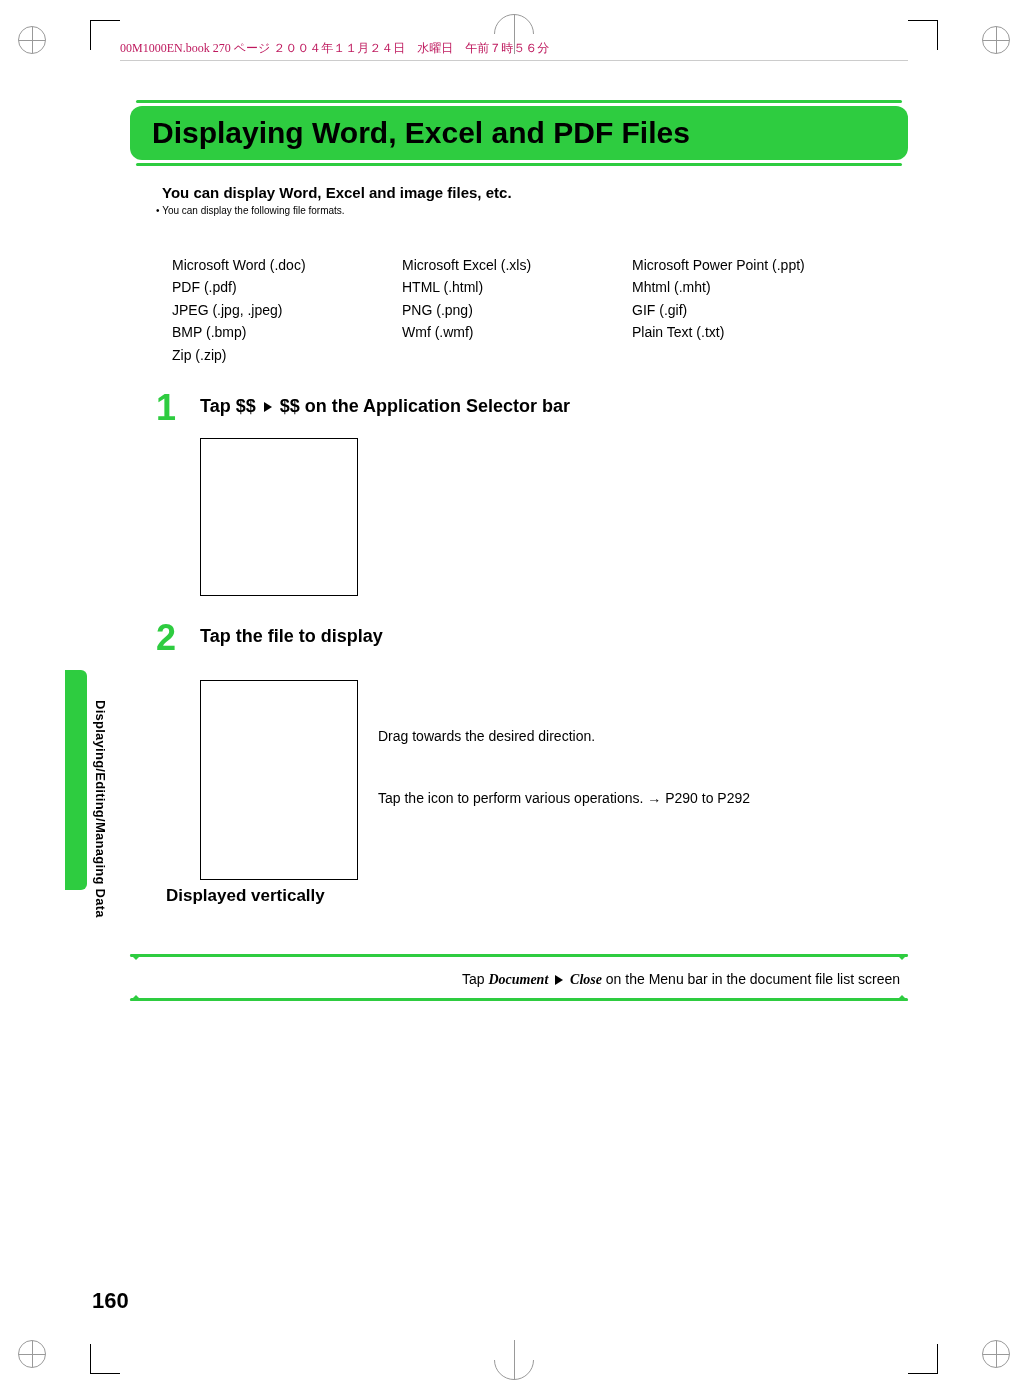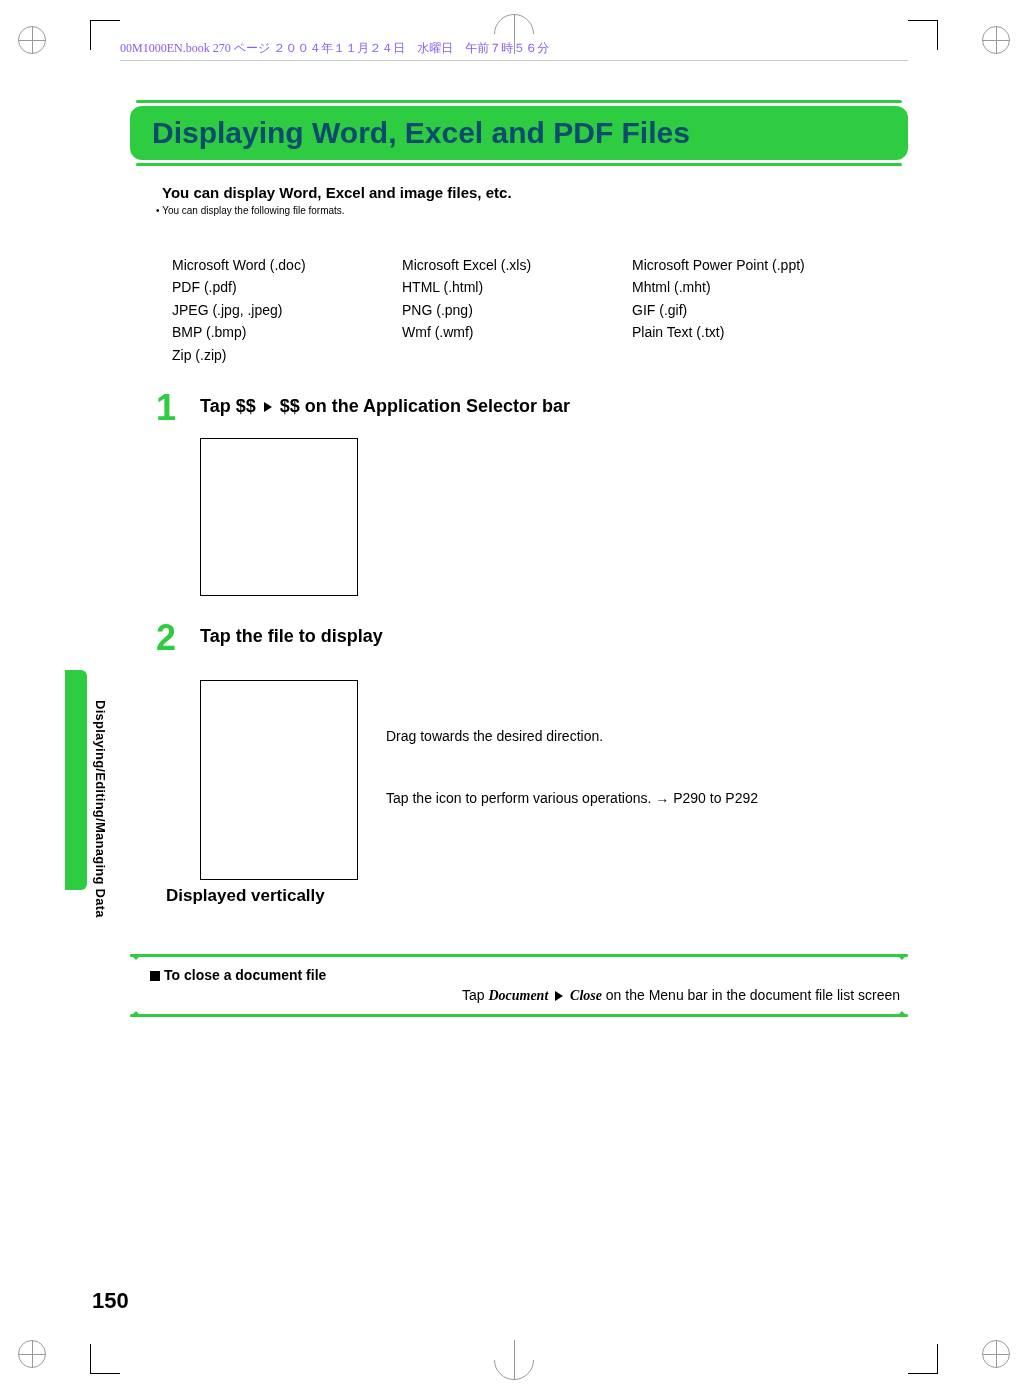--- a/index.html
+++ b/index.html
@@ -31,30 +31,30 @@
   .reg-mid .cross { position:relative; width: 40px; height: 40px; }
   .reg-mid .cross::before { content:""; position:absolute; top:0; left:50%; width:1px; height:100%; background:#999; }
   .reg-mid .cross .arc { position:absolute; border:1px solid #999; border-radius:50%; width:40px; height:40px; clip-path: inset(0 0 50% 0);}
   .reg-mid.bottom .cross .arc { clip-path: inset(50% 0 0 0);}
   .header-line {
     position: absolute;
     top: 40px;
     left: 120px;
     font-size: 12px;
     font-family: "MS Mincho", serif;
-    color: #8b5cf6;
+    color: #be185d;
   }
   .header-sep { position:absolute; top:60px; left:120px; right:120px; height:1px; background:#ccc; }
 
   .page { position: absolute; top: 100px; left: 130px; right: 120px; }
   .banner-wrap { position: relative; margin-bottom: 18px; }
   .banner-line-top, .banner-line-bot { height: 3px; background: #2ecc40; border-radius: 3px; margin: 0 6px; }
   .banner {
     background: #2ecc40;
-    color: #0c4a6e;
+    color: #000000;
     font-size: 30px;
     font-weight: bold;
     padding: 10px 22px;
     border-radius: 12px;
     margin: 3px 0;
     font-family: Arial, sans-serif;
   }
   .intro-bold { font-weight: bold; font-size: 15px; margin-left: 32px; }
   .intro-bullet { font-size: 10px; margin-left: 26px; margin-top: 4px; }
   .format-table { display: flex; margin: 10px 0 0 42px; font-size: 14px; line-height: 1.6; }
@@ -64,21 +64,21 @@
     font-family: Arial, sans-serif;
     font-size: 36px; font-weight: bold;
     color: #2ecc40;
     width: 44px;
     line-height: 1;
   }
   .step-text { font-weight: bold; font-size: 18px; padding-top: 6px; text-align: center; }
   .placeholder-box { border: 1px solid #000; background: #fff; margin-left: 70px; margin-top: 12px; }
   .ph1 { width: 158px; height: 158px; }
   .ph2 { width: 158px; height: 200px; }
-  .step2-area { display: flex; margin-left: 70px; margin-top: 12px; gap: 28px; }
+  .step2-area { display: flex; margin-left: 70px; margin-top: 12px; gap: 20px; }
   .step2-right { font-size: 14px; padding-top: 60px; }
   .step2-right div { margin-bottom: 46px; }
   .caption { font-weight: bold; font-size: 17px; margin-left: 36px; margin-top: 6px; }
 
   .note-box { margin-top: 40px; position: relative; padding: 8px 0; }
   .note-border-top, .note-border-bot { height: 3px; background: #2ecc40; border-radius: 3px; position: relative; }
   .note-border-top::before, .note-border-top::after,
   .note-border-bot::before, .note-border-bot::after {
     content:""; position:absolute; width: 0; height:0;
     border-left: 6px solid transparent; border-right:6px solid transparent;
@@ -205,24 +205,21 @@
       <div>
         <span>Tap the icon to perform various operations. </span><span class="arrow-r">→</span><span> P290 to P292</span>
       </div>
     </div>
   </div>
   <div class="caption">Displayed vertically</div>
 
   <div class="note-box">
     <div class="note-border-top"></div>
     <div class="note-content">
-      <div class="note-heading">
-        <span class="black-sq"></span><span>To close a document file</span>
-      </div>
       <div class="note-body">
         <span>Tap </span><span class="ital">Document</span><span> </span><span class="tri"></span> <span class="ital">Close</span><span> on the Menu bar in the document file list screen</span>
       </div>
     </div>
     <div class="note-border-bot"></div>
   </div>
 </div>
 
-<div class="page-num">150</div>
+<div class="page-num">160</div>
 
 </body></html>

